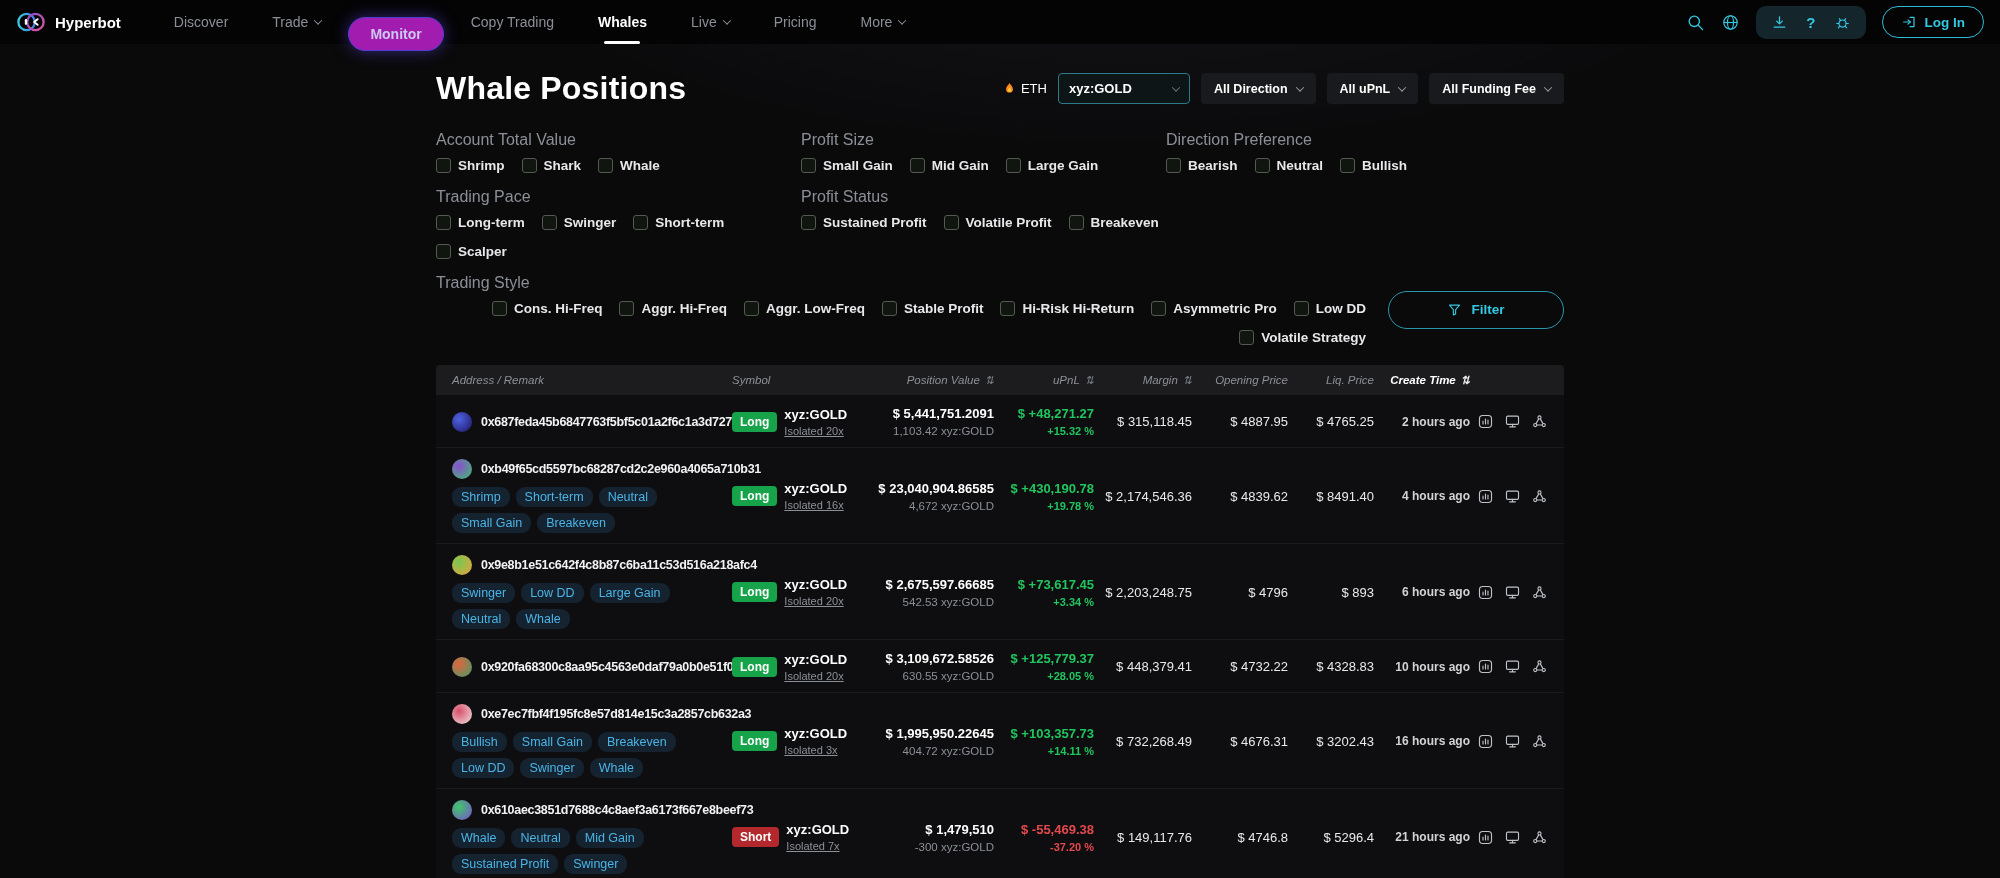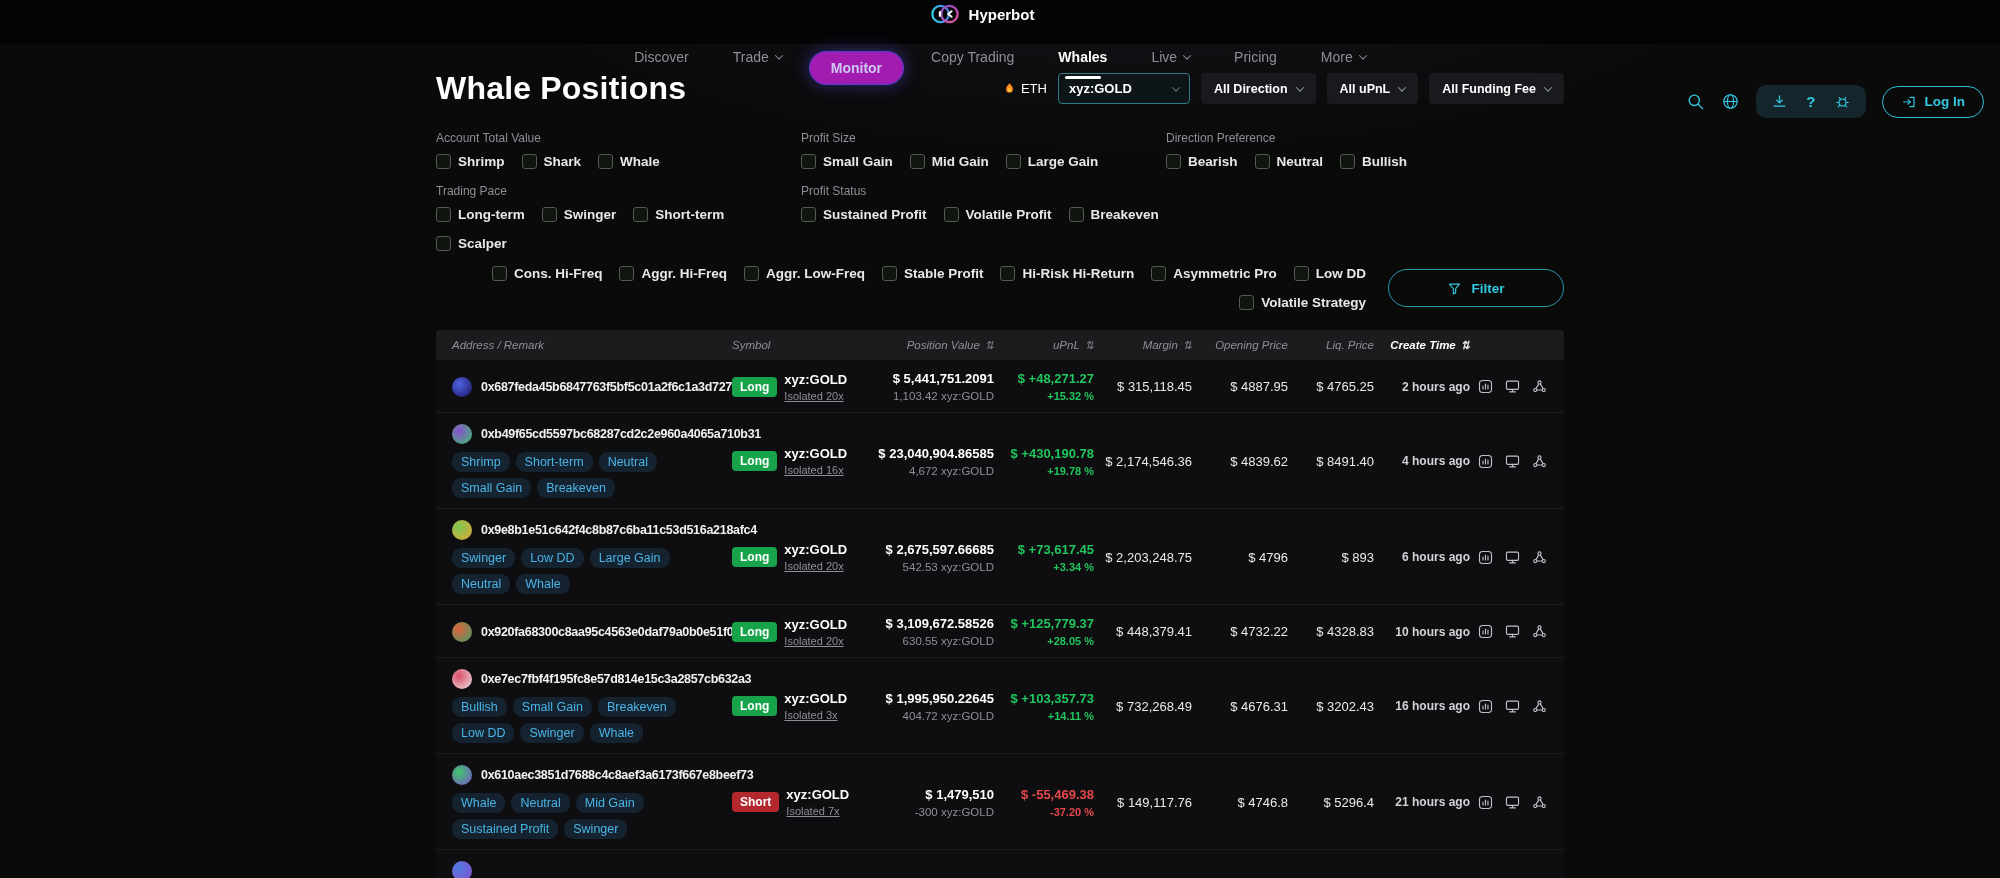--- a/index.html
+++ b/index.html
@@ -6,21 +6,21 @@
   html,body { width:2000px; height:878px; overflow:hidden; }
   body {
     font-family:"Liberation Sans", sans-serif;
     color:#e8e8ea;
     background:#0a0a0b;
     background-image:radial-gradient(ellipse 900px 300px at 56% -60px, #15151b 0%, rgba(10,10,11,0) 70%);
   }
   svg { display:block; }
 
   
-  .topnav { height:44px; background:#040405; display:flex; align-items:center; padding:0 16px;flex-direction:column; }
+  .topnav { height:44px; background:#040405; display:flex; align-items:center; padding:0 16px; }
   .brand { display:flex; align-items:center; gap:9px; margin-right:36px; }
   .brand-name { font-size:15px; font-weight:bold; color:#fff; }
   .nav-items { display:flex; align-items:center; gap:10px; }
   .nav-item { position:relative; display:flex; align-items:center; gap:7px; color:#8b8f97; font-size:14px; padding:7px 17px; cursor:pointer; white-space:nowrap; }
   .nav-item.pill { background:#a21caf; border:1px solid #4c3fd0; border-radius:999px; color:#cdc8f2; font-weight:bold; padding:8px 21px; box-shadow:0 0 16px rgba(93,70,225,.5);margin-top:23px; }
   .nav-item.active-tab { color:#fff; font-weight:bold; }
   .nav-item.active-tab::after { content:""; position:absolute; left:50%; transform:translateX(-50%); bottom:-7px; width:36px; height:3px; border-radius:2px; background:#fff; }
   .chev { display:inline-block; width:6px; height:6px; border-right:1.5px solid currentColor; border-bottom:1.5px solid currentColor; transform:rotate(45deg) translate(-1px,-1px); }
   .nav-right { margin-left:auto; display:flex; align-items:center; gap:16px; color:#34c8e2; }
   .nav-icon { cursor:pointer; color:#34c8e2; }
@@ -38,21 +38,21 @@
   .symbol-select { display:flex; align-items:center; justify-content:space-between; width:132px; height:31px; padding:0 10px; background:#0d1517; border:1px solid #2d7a88; border-radius:4px; color:#fff; font-size:13px; font-weight:bold; cursor:pointer; }
   .sel-chev { color:#6e747c; }
   .drop-pill { display:flex; align-items:center; gap:9px; height:31px; padding:0 13px; background:#191a1d; border-radius:4px; color:#fff; font-size:12.5px; font-weight:bold; cursor:pointer; }
   .drop-pill .chev { color:#9aa0a8; }
 
   
   .filters { margin-top:24px; }
   .filter-row { display:flex; margin-bottom:15px; }
   .filter-row.last { margin-bottom:0; align-items:center; }
   .w365 { width:365px; }
-  .fg-label { color:#8b8f97; font-size:12px; margin-bottom:9px; }
+  .fg-label { color:#8b8f97; font-size:16px; margin-bottom:9px; }
   .fg-options { display:flex; align-items:center; flex-wrap:wrap; gap:14px 17px; }
   .fg-options.tight { max-width:930px;justify-content:flex-end; }
   .chk { display:flex; align-items:center; gap:7px; font-size:13.5px; font-weight:bold; color:#e8e8ea; cursor:pointer; white-space:nowrap; }
   .box { width:15px; height:15px; flex:none; background:#11150f; border:1px solid #525b50; border-radius:3px; }
   .filter-btn { margin-left:auto; display:flex; align-items:center; justify-content:center; gap:9px; width:176px; height:38px; border:1px solid #2a94a9; border-radius:999px; background:transparent; color:#34c8e2; font-size:13.5px; font-weight:bold; cursor:pointer; font-family:inherit; }
 
   
   .table { margin-top:20px; background:#0e0e10; border-radius:6px; --cols:280px 120px 142px 100px 98px 96px 86px 96px 78px; }
   .thead { display:grid; grid-template-columns:var(--cols); align-items:center; height:30px; padding:0 16px; background:#1c1c1f; border-radius:4px 4px 0 0; color:#8b9097; font-size:11.5px; }
   .th { display:flex; gap:5px;font-style:italic; }
@@ -303,20 +303,21 @@
             </label>
             <label class="chk">
               <span class="box"></span>
               <span>Breakeven</span>
             </label>
           </div>
       </div>
     </div>
     <div class="filter-row last">
       <div>
+        <div class="fg-label">Trading Style</div>
         <div class="fg-options tight">
             <label class="chk">
               <span class="box"></span>
               <span>Cons. Hi-Freq</span>
             </label>
             <label class="chk">
               <span class="box"></span>
               <span>Aggr. Hi-Freq</span>
             </label>
             <label class="chk">

